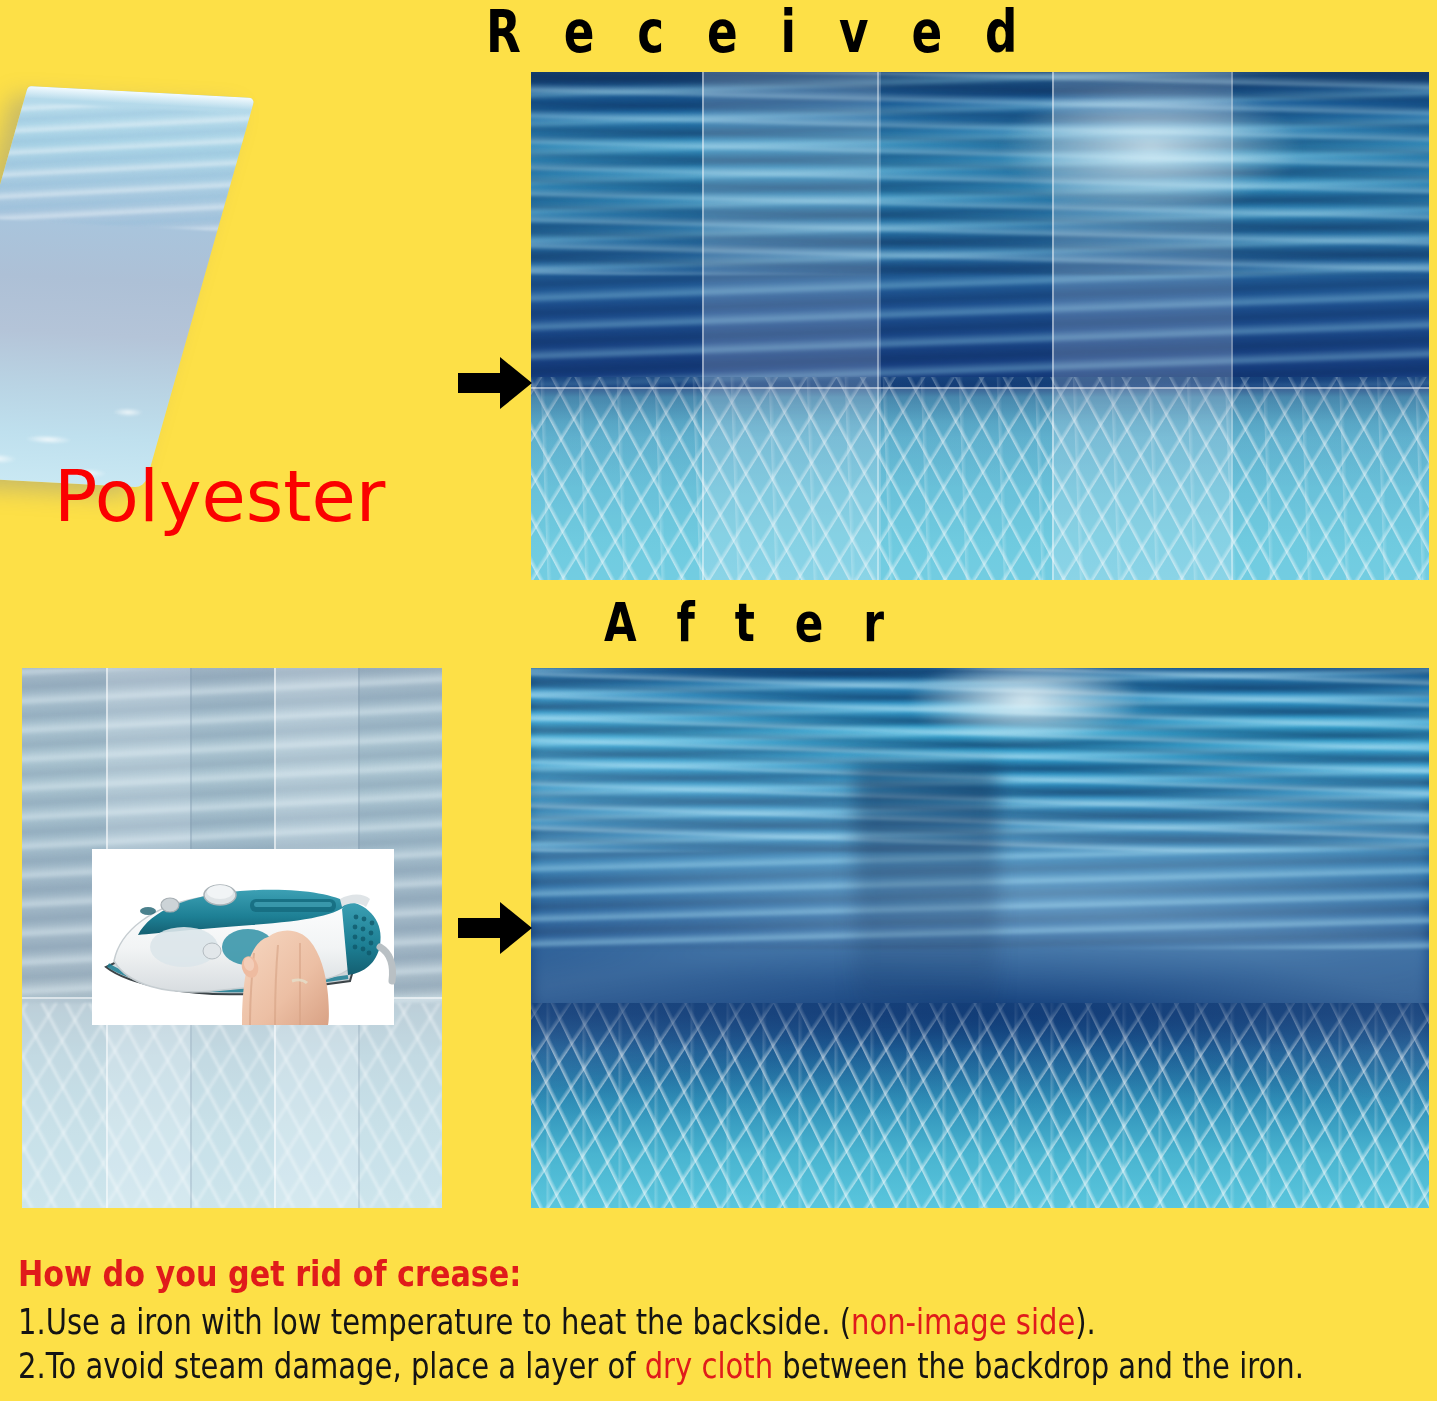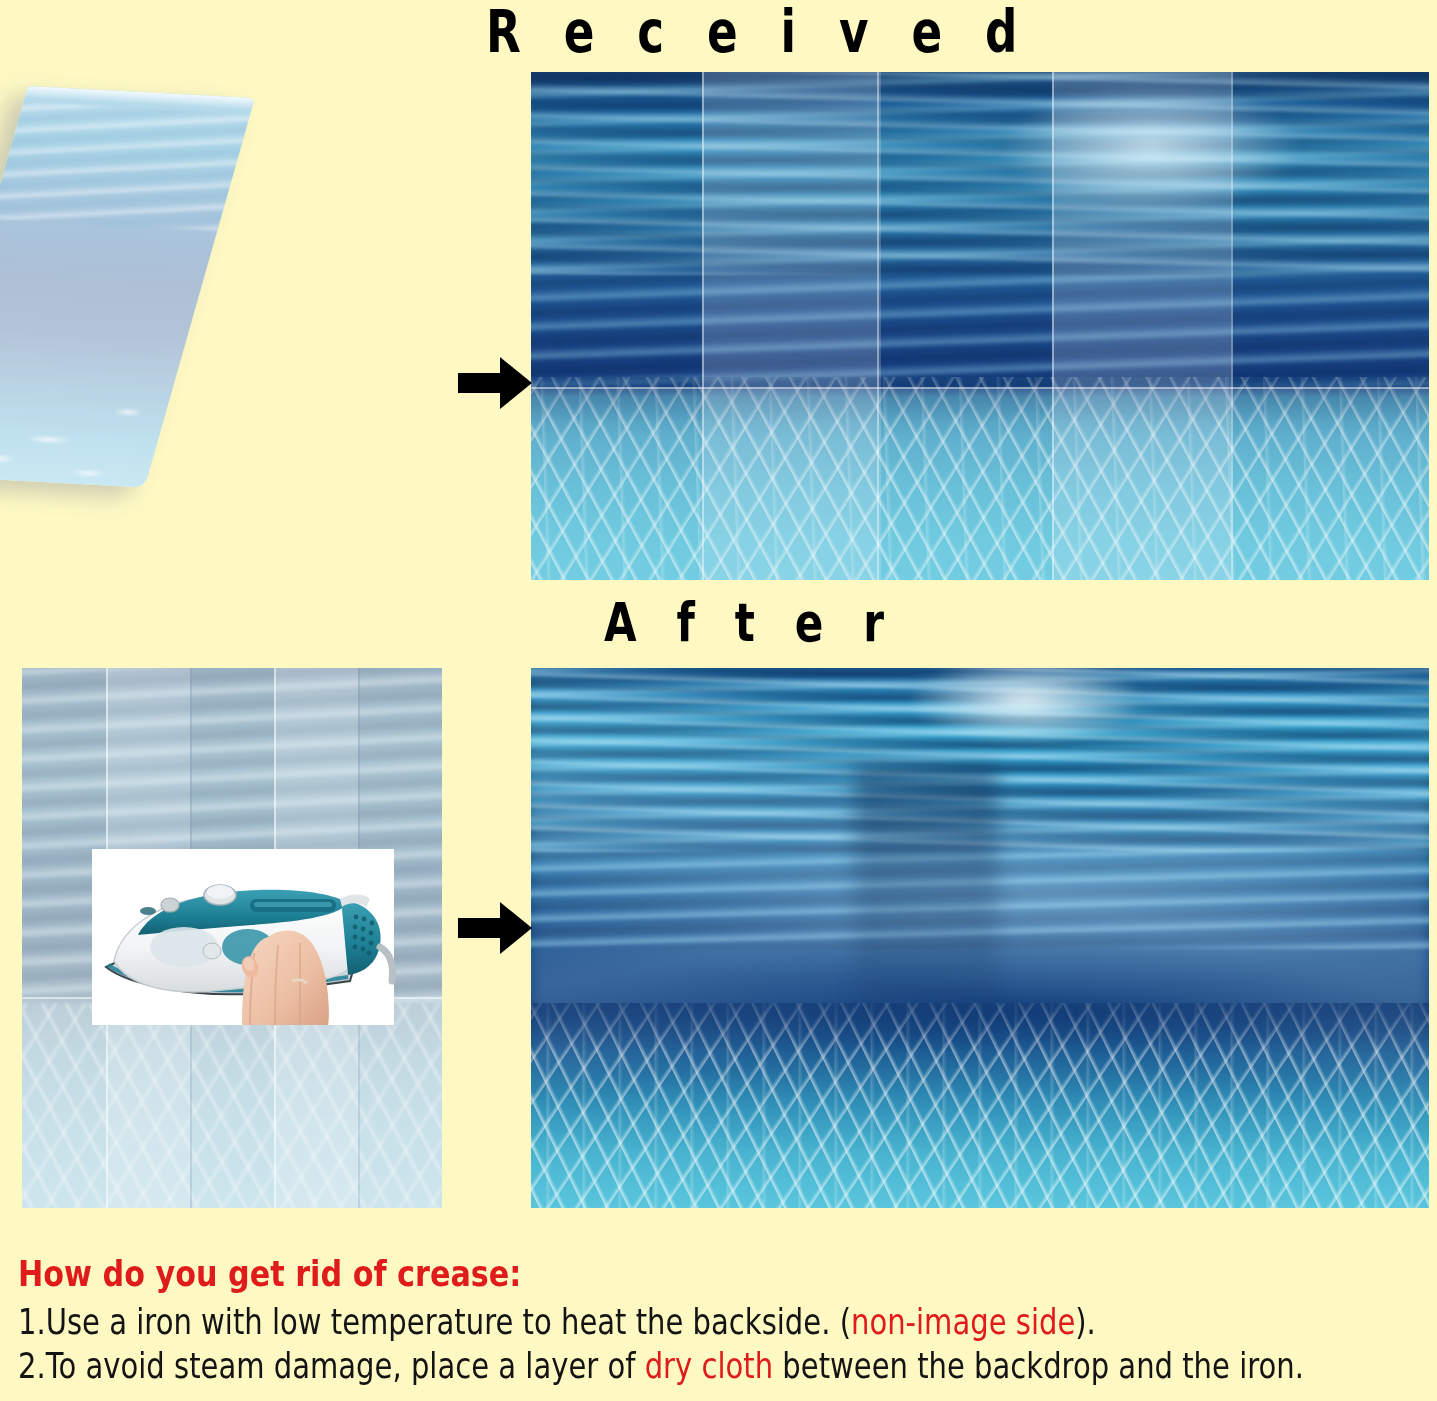--- a/index.html
+++ b/index.html
@@ -10,21 +10,21 @@
   }
   body {
     font-family: "Liberation Sans", sans-serif;
     -webkit-font-smoothing: antialiased;
   }
 
   #page {
     position: relative;
     width: 1437px;
     height: 1401px;
-    background: #fef9c3;
+    background: #fde047;
     overflow: hidden;
   }
 
   
   .section-title {
     position: absolute;
     font-family: "DejaVu Sans", sans-serif;
     font-weight: bold;
     color: #000000;
     letter-spacing: 0.30em;
@@ -215,20 +215,21 @@
   <div class="section-title" id="title-received">R e c e i v e d</div>
 
   <div id="swatch-wrap">
     <div id="swatch">
       <div class="swatch-top-edge"></div>
       <div class="swatch-ripple"></div>
       <div class="swatch-foam"></div>
     </div>
   </div>
 
+  <div id="polyester-label">Polyester</div>
 
   <div class="arrow" id="arrow-top">
     <svg viewBox="0 0 74 56" aria-hidden="true">
       <path d="M0 18 L42 18 L42 2 L74 28 L42 54 L42 38 L0 38 Z" fill="#000000"></path>
     </svg>
   </div>
 
   <div class="photo" id="photo-received">
     <div class="water-base" style="background:linear-gradient(180deg,
               #17406f 0%, #1a5d98 6%, #2f86b6 14%, #2a7fb0 24%,

